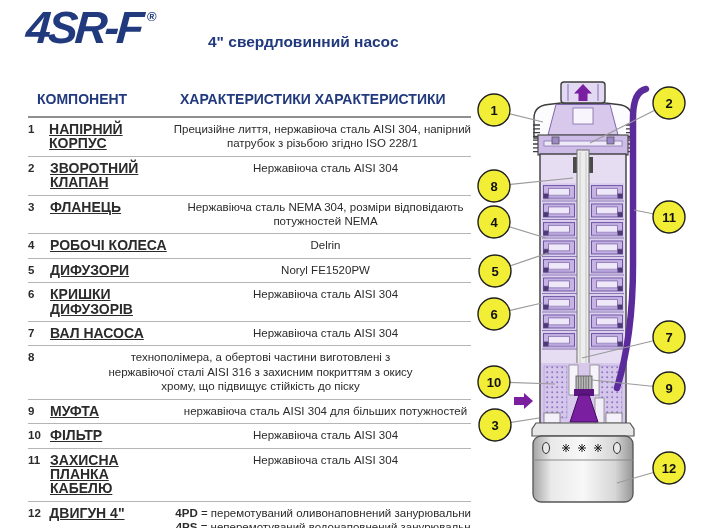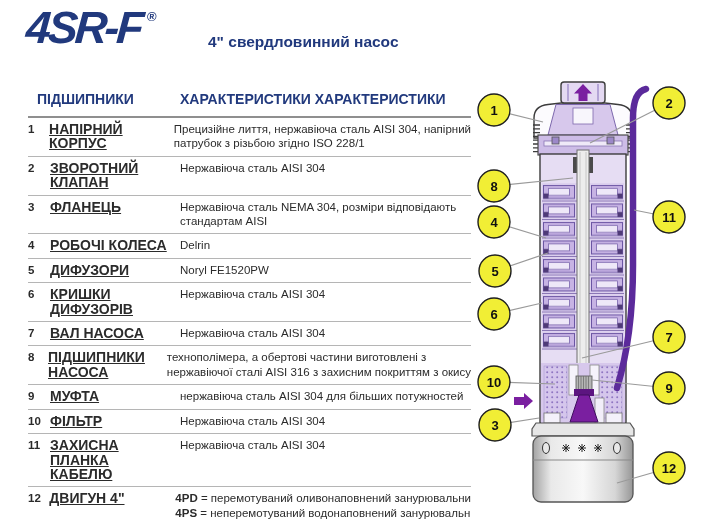--- a/index.html
+++ b/index.html
@@ -21,21 +21,21 @@
   }
   
   .spec-table { position:absolute; left:28px; top:86px; width:443px; }
   .thead { display:flex; border-bottom:2px solid #8f8f8f; padding:5px 0 9px; }
   .th { color:#21397d; font-weight:bold; font-size:14px; }
   .th1 { margin-left:9px; width:143px; }
   .comp-row { display:flex; border-bottom:1px solid #b5b5b5; padding:4px 0 5px; line-height:14.4px; }
   .comp-row:last-child { border-bottom:none; }
   .col-num  { width:22px;  font-weight:bold; font-size:11.5px; }
   .col-name { width:130px; font-weight:bold; font-size:14px; padding-right:6px;text-decoration:underline; }
-  .col-spec { flex:1; font-size:11.5px; overflow:visible; }
+  .col-spec { flex:1; font-size:11.5px; overflow:visible;text-align:center; }
   .spec-line { white-space:nowrap; }
   
   .diagram { position:absolute; left:470px; top:80px; width:234px; height:448px; }
   .leader { stroke:#9a9a9a; stroke-width:1.2; }
   .callout-circle { fill:#f1ee35; stroke:#1f1f1f; stroke-width:1.4; }
   .callout-num { font-family:"Liberation Sans",sans-serif; font-weight:bold; font-size:13px; fill:#111; text-anchor:middle; }
   .outline { stroke:#3c3c3c; stroke-width:1.4; }
   .screwstar { stroke:#222; stroke-width:1; }
 </style>
 </head>
@@ -43,21 +43,21 @@
 
 <div class="page">
 
   <div class="logo">
     <span>4SR-F</span><sup>®</sup>
   </div>
   <div class="subtitle">4" свердловинний насос</div>
 
   <section class="spec-table">
     <div class="thead">
-      <div class="th th1">ПІДШИПНИКИ</div>
+      <div class="th th1">КОМПОНЕНТ</div>
       <div class="th th2">ХАРАКТЕРИСТИКИ ХАРАКТЕРИСТИКИ</div>
     </div>
     <div>
         <div class="comp-row">
           <div class="col-num">1</div>
           <div class="col-name">НАПІРНИЙ КОРПУС</div>
           <div class="col-spec">
             <div class="spec-line">Прецизійне лиття, нержавіюча сталь AISI 304, напірний</div>
             <div class="spec-line">патрубок з різьбою згідно ISO 228/1</div>
           </div>
@@ -67,21 +67,21 @@
           <div class="col-name">ЗВОРОТНИЙ КЛАПАН</div>
           <div class="col-spec">
             <div class="spec-line">Нержавіюча сталь AISI 304</div>
           </div>
         </div>
         <div class="comp-row">
           <div class="col-num">3</div>
           <div class="col-name">ФЛАНЕЦЬ</div>
           <div class="col-spec">
             <div class="spec-line">Нержавіюча сталь NEMA 304, розміри відповідають</div>
-            <div class="spec-line">стандартам AISI</div>
+            <div class="spec-line">потужностей NEMA</div>
           </div>
         </div>
         <div class="comp-row">
           <div class="col-num">4</div>
           <div class="col-name">РОБОЧІ КОЛЕСА</div>
           <div class="col-spec">
             <div class="spec-line">Delrin</div>
           </div>
         </div>
         <div class="comp-row">
@@ -100,24 +100,24 @@
         </div>
         <div class="comp-row">
           <div class="col-num">7</div>
           <div class="col-name">ВАЛ НАСОСА</div>
           <div class="col-spec">
             <div class="spec-line">Нержавіюча сталь AISI 304</div>
           </div>
         </div>
         <div class="comp-row">
           <div class="col-num">8</div>
-          <div class="col-name">ПІДШИПНИКИ НАСОСА</div>
           <div class="col-spec">
             <div class="spec-line">технополімера, а обертові частини виготовлені з</div>
             <div class="spec-line">нержавіючої сталі AISI 316 з захисним покриттям з окису</div>
+            <div class="spec-line">хрому, що підвищує стійкість до піску</div>
           </div>
         </div>
         <div class="comp-row">
           <div class="col-num">9</div>
           <div class="col-name">МУФТА</div>
           <div class="col-spec">
             <div class="spec-line">нержавіюча сталь AISI 304 для більших потужностей</div>
           </div>
         </div>
         <div class="comp-row">

